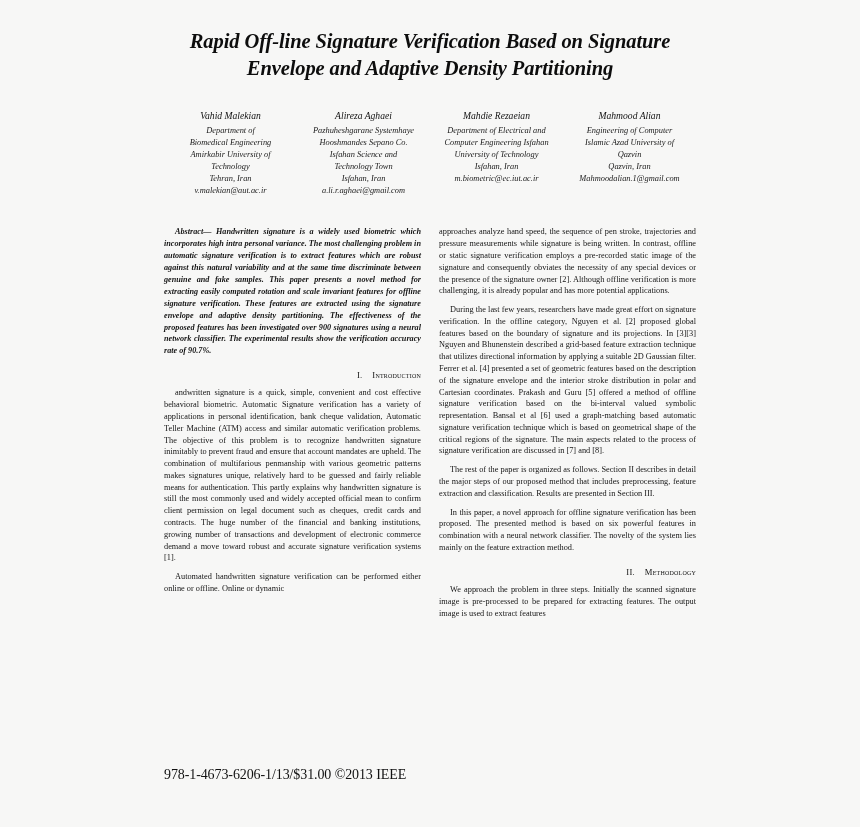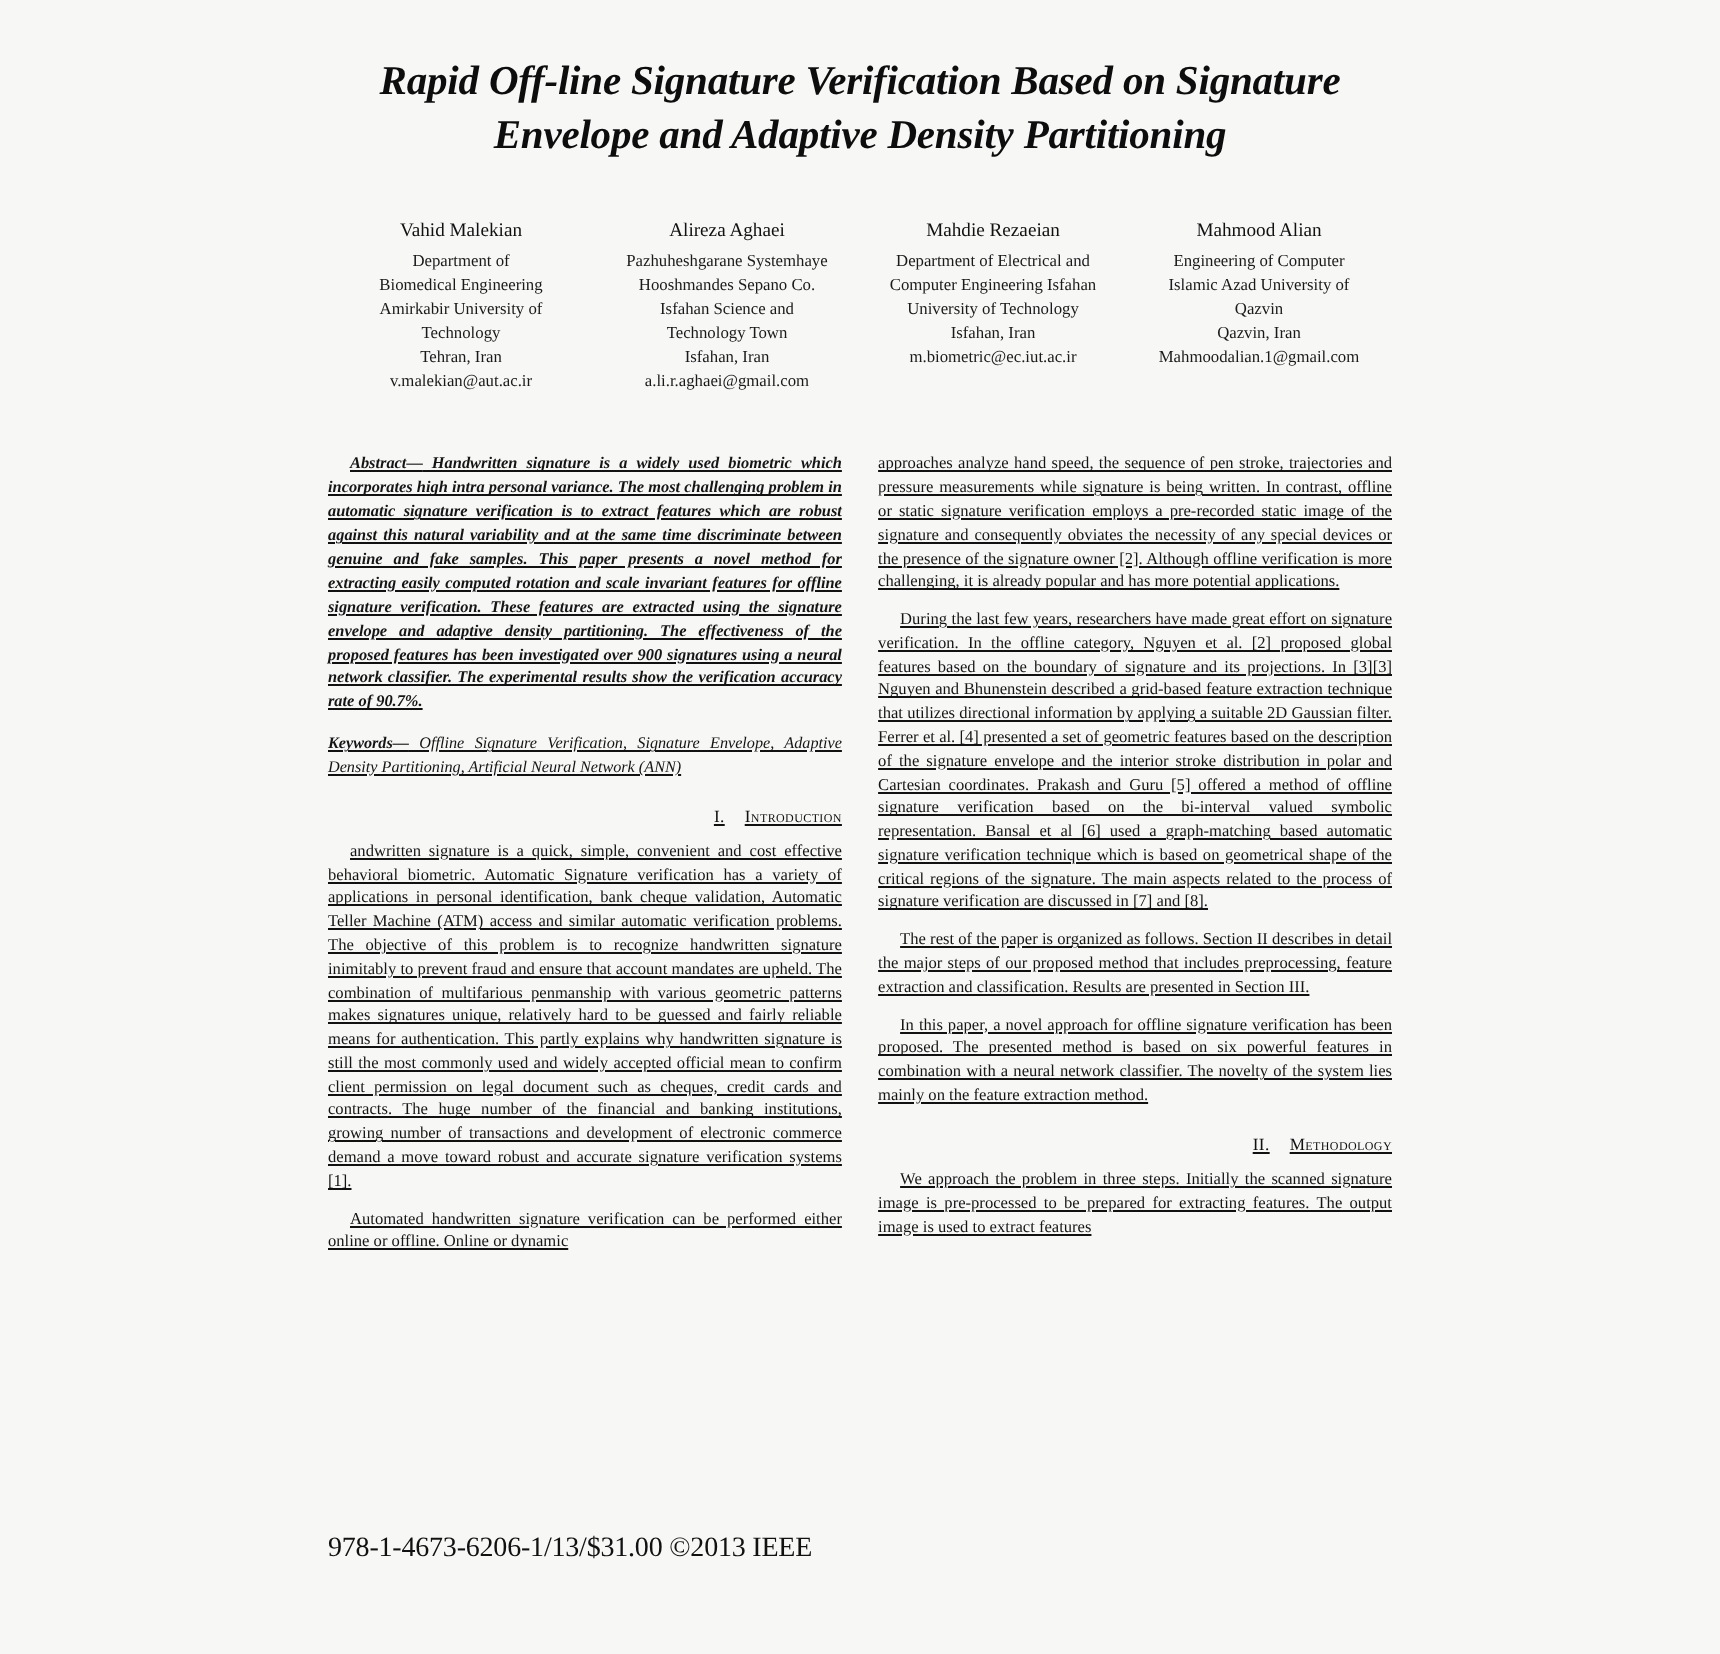--- a/index.html
+++ b/index.html
@@ -48,20 +48,21 @@
     display: flex;
     justify-content: space-between;
     margin: 26px 0 0 0;
     padding: 0 4px;
   }
   .author {
     width: 25%;
     text-align: center;
     padding: 0 3px;
     box-sizing: border-box;
+    font-style: italic;
   }
   .author-name {
     font-size: 9.6px;
     line-height: 1.5;
     color: #111;
     margin-bottom: 2px;
   }
   .author-line {
     font-size: 8.4px;
     line-height: 1.42;
@@ -70,21 +71,20 @@
 
   
   .columns {
     display: flex;
     justify-content: space-between;
     margin-top: 30px;
     padding: 0 4px;
   }
   .col {
     width: 48.3%;
-    text-decoration: underline;
   }
   p {
     margin: 0 0 7px 0;
     text-align: justify;
     font-size: 8.3px;
     line-height: 1.42;
     color: #151515;
     text-indent: 11px;
     -webkit-hyphens: auto;
     hyphens: auto;
@@ -190,21 +190,20 @@
       </div>
 
     </div>
 
     <div class="columns">
 
       <div class="col">
 
         <p class="abstract"><span class="lead-in">Abstract—</span><span> Handwritten signature is a widely used biometric which incorporates high intra personal variance. The most challenging problem in automatic signature verification is to extract features which are robust against this natural variability and at the same time discriminate between genuine and fake samples. This paper presents a novel method for extracting easily computed rotation and scale invariant features for offline signature verification. These features are extracted using the signature envelope and adaptive density partitioning. The effectiveness of the proposed features has been investigated over 900 signatures using a neural network classifier. The experimental results show the verification accuracy rate of 90.7%.</span></p>
 
-        <p class="keywords"><span class="kw-lead">Keywords—</span><span> Offline Signature Verification, Signature Envelope, Adaptive Density Partitioning, Artificial Neural Network (ANN)</span></p>
 
         <p class="section-head"><span class="numeral">I.</span><span class="sc">Introduction</span></p>
 
         <p>andwritten signature is a quick, simple, convenient and cost effective behavioral biometric. Automatic Signature verification has a variety of applications in personal identification, bank cheque validation, Automatic Teller Machine (ATM) access and similar automatic verification problems. The objective of this problem is to recognize handwritten signature inimitably to prevent fraud and ensure that account mandates are upheld. The combination of multifarious penmanship with various geometric patterns makes signatures unique, relatively hard to be guessed and fairly reliable means for authentication. This partly explains why handwritten signature is still the most commonly used and widely accepted official mean to confirm client permission on legal document such as cheques, credit cards and contracts. The huge number of the financial and banking institutions, growing number of transactions and development of electronic commerce demand a move toward robust and accurate signature verification systems [1].</p>
         <p>Automated handwritten signature verification can be performed either online or offline. Online or dynamic</p>
 
       </div>
 
       <div class="col">
 

